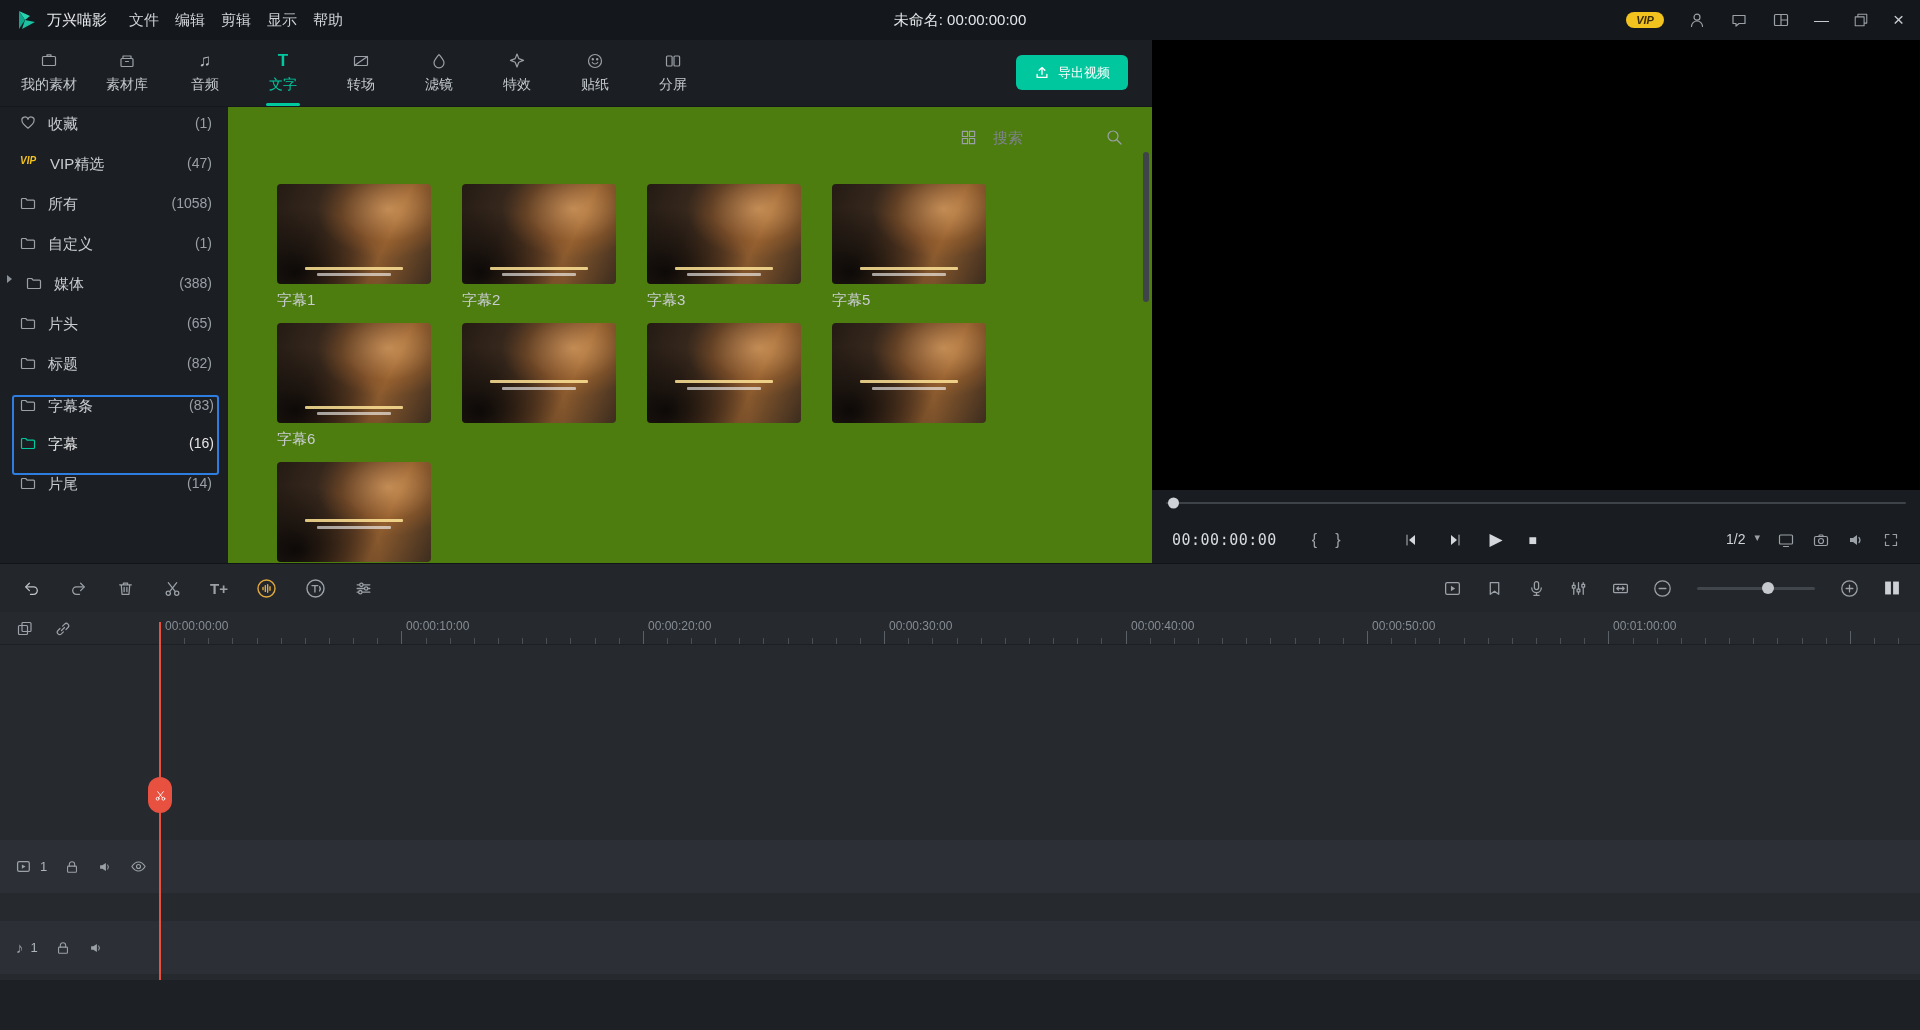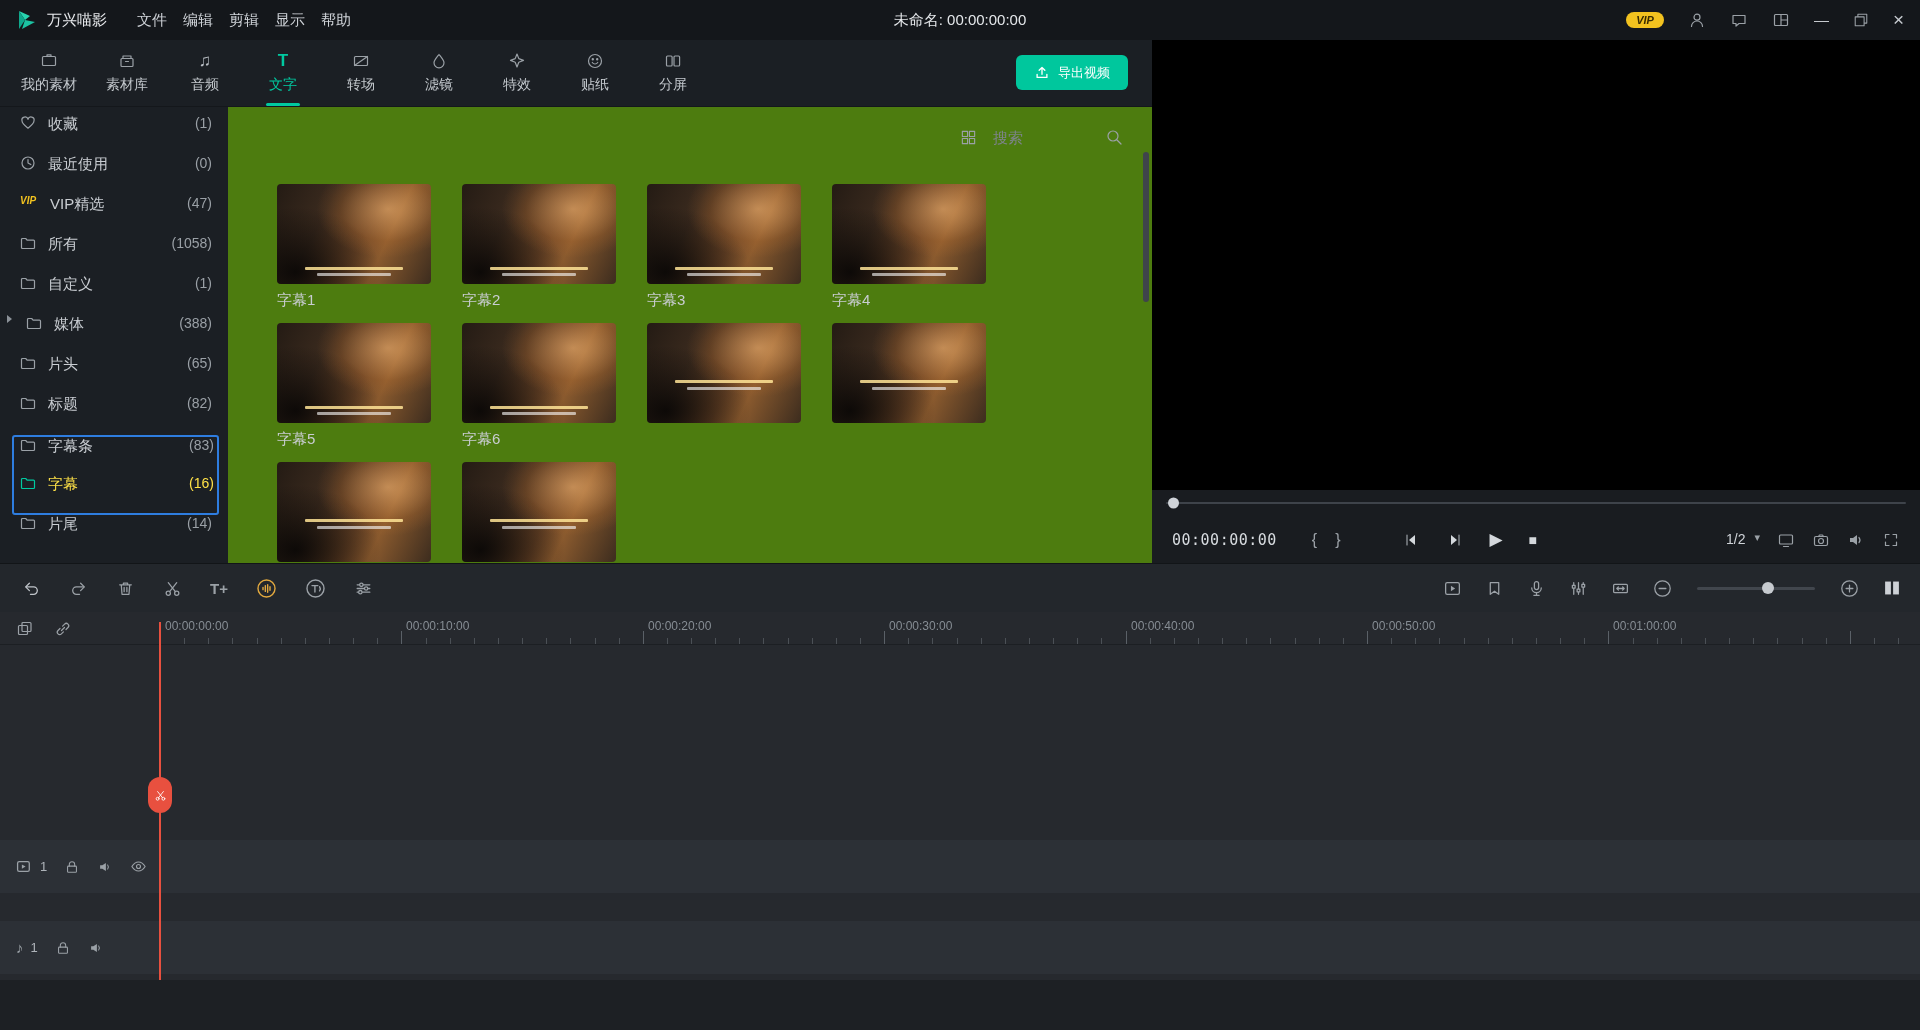--- a/index.html
+++ b/index.html
@@ -4,21 +4,21 @@
 <style>
 *{margin:0;padding:0;box-sizing:border-box}
 html,body{width:1920px;height:1030px;overflow:hidden;background:#101316;
   font-family:"Liberation Sans","DejaVu Sans",sans-serif;color:#ccd0d5}
 .app{position:relative;width:1920px;height:1030px;display:flex;flex-direction:column}
 svg{display:block}
 .ic{stroke:#9ba1a7;fill:none;stroke-width:1.2;stroke-linecap:round;stroke-linejoin:round}
 
 .titlebar{height:40px;background:#14171b;display:flex;align-items:center;padding:0 16px;flex:0 0 auto;position:relative;z-index:30}
 .logo{margin-right:9px}
-.appname{font-size:15px;color:#e8eaed;margin-right:30px}
+.appname{font-size:15px;color:#e8eaed;margin-right:22px}
 .menu{display:flex;gap:16px;font-size:15px;color:#cfd3d8}
 .menu span{cursor:default}
 .doc-title{position:absolute;left:50%;transform:translateX(-50%);font-size:15px;color:#e4e7ea}
 .tb-right{margin-left:auto;display:flex;align-items:center;gap:24px}
 .vip-badge{background:#f2c21f;color:#3a2c00;font-weight:bold;font-style:italic;font-size:11px;padding:2px 10px;border-radius:10px;cursor:pointer}
 .winbtn{font-size:15px;color:#c6cacf;cursor:pointer;line-height:16px}
 
 .main-row{display:flex;height:523px;flex:0 0 auto}
 .left-col{width:1152px;display:flex;flex-direction:column}
 .tabbar{height:67px;background:#1b1f24;display:flex;align-items:center;padding-left:10px;position:relative;border-bottom:1px solid #14171b}
@@ -27,21 +27,21 @@
 .tab.active{color:#00c9a0}
 .tab.active .tg{color:#00c9a0}
 .tab.active::after{content:"";position:absolute;bottom:0;left:50%;transform:translateX(-50%);width:34px;height:3px;border-radius:2px;background:#00c9a0}
 .export-btn{position:absolute;right:24px;top:15px;height:35px;padding:0 18px;background:#00c79d;border-radius:6px;display:flex;align-items:center;gap:8px;color:#fff;font-size:13px;cursor:pointer}
 .export-btn .ic{stroke:#fff;stroke-width:1.5}
 .content-row{flex:1;display:flex;position:relative;min-height:0}
 
 .sidebar{width:228px;background:#1b1f24;padding-top:8px;flex:0 0 auto}
 .sb-item{height:40px;display:flex;align-items:flex-start;padding:0 16px 0 20px;font-size:15px;color:#c9cdd2;gap:12px;cursor:pointer}
 .sb-item .cnt{margin-left:auto;color:#9aa0a6;font-size:14px}
-.sb-item.sel,.sb-item.sel .cnt{color:#fde047}
+.sb-item.sel,.sb-item.sel .cnt{color:#e5e5e5}
 .sb-item.sel .ic{stroke:#00c9a0}
 .exp{width:0;height:0;border-left:5px solid #8b9198;border-top:4px solid transparent;border-bottom:4px solid transparent;margin-left:-13px;margin-right:2px}
 .vip-ic{color:#f2c21f;font-size:10px;font-weight:bold;font-style:italic;width:18px}
 .sb-group{border:2px solid #2e7de0;border-radius:3px;margin:0 9px 0 12px}
 .sb-group .sb-item{height:38px;padding:0 3px 0 6px}
 
 .library{flex:1;background:#4d7c0f;position:relative;overflow:hidden}
 .lib-toolbar{height:48px;display:flex;align-items:center;padding:12px 29px 0 0;gap:16px;justify-content:flex-end}
 .search-input{background:transparent;border:none;outline:none;width:96px;font-size:15px;color:#ccd0d5;font-family:inherit}
 .search-input::placeholder{color:#7d848b}
@@ -220,28 +220,20 @@
       <div class="content-row">
         <aside class="sidebar">
           <div class="sb-item">
             <svg class="ic" width="16" height="16" viewBox="0 0 16 16">
               <path d="M8 13.2 C4 10.2 2 8 2 5.8 A2.8 2.8 0 0 1 8 4.3 A2.8 2.8 0 0 1 14 5.8 C14 8 12 10.2 8 13.2 Z"></path>
             </svg>
             <span>收藏</span>
             <span class="cnt">(1)</span>
           </div>
           <div class="sb-item">
-            <svg class="ic" width="16" height="16" viewBox="0 0 16 16">
-              <circle cx="8" cy="8" r="6"></circle>
-                <path d="M8 4.5 V8 L10.8 9.6"></path>
-            </svg>
-            <span>最近使用</span>
-            <span class="cnt">(0)</span>
-          </div>
-          <div class="sb-item">
             <span class="vip-ic">VIP</span>
             <span>VIP精选</span>
             <span class="cnt">(47)</span>
           </div>
           <div class="sb-item">
             <svg class="ic" width="16" height="16" viewBox="0 0 16 16">
               <path d="M1.5 4.5 a1 1 0 0 1 1 -1 h3.2 l1.4 1.6 h6.4 a1 1 0 0 1 1 1 v6.4 a1 1 0 0 1 -1 1 h-11 a1 1 0 0 1 -1 -1 Z"></path>
             </svg>
             <span>所有</span>
             <span class="cnt">(1058)</span>
@@ -330,27 +322,20 @@
                 <div class="sl2"></div>
               </div>
               <div class="lbl">字幕2</div>
             </div>
             <div class="tile">
               <div class="thumb">
                 <div class="sl1"></div>
                 <div class="sl2"></div>
               </div>
               <div class="lbl">字幕3</div>
-            </div>
-            <div class="tile">
-              <div class="thumb">
-                <div class="sl1"></div>
-                <div class="sl2"></div>
-              </div>
-              <div class="lbl">字幕4</div>
             </div>
             <div class="tile">
               <div class="thumb">
                 <div class="sl1"></div>
                 <div class="sl2"></div>
               </div>
               <div class="lbl">字幕5</div>
             </div>
             <div class="tile">
               <div class="thumb">

